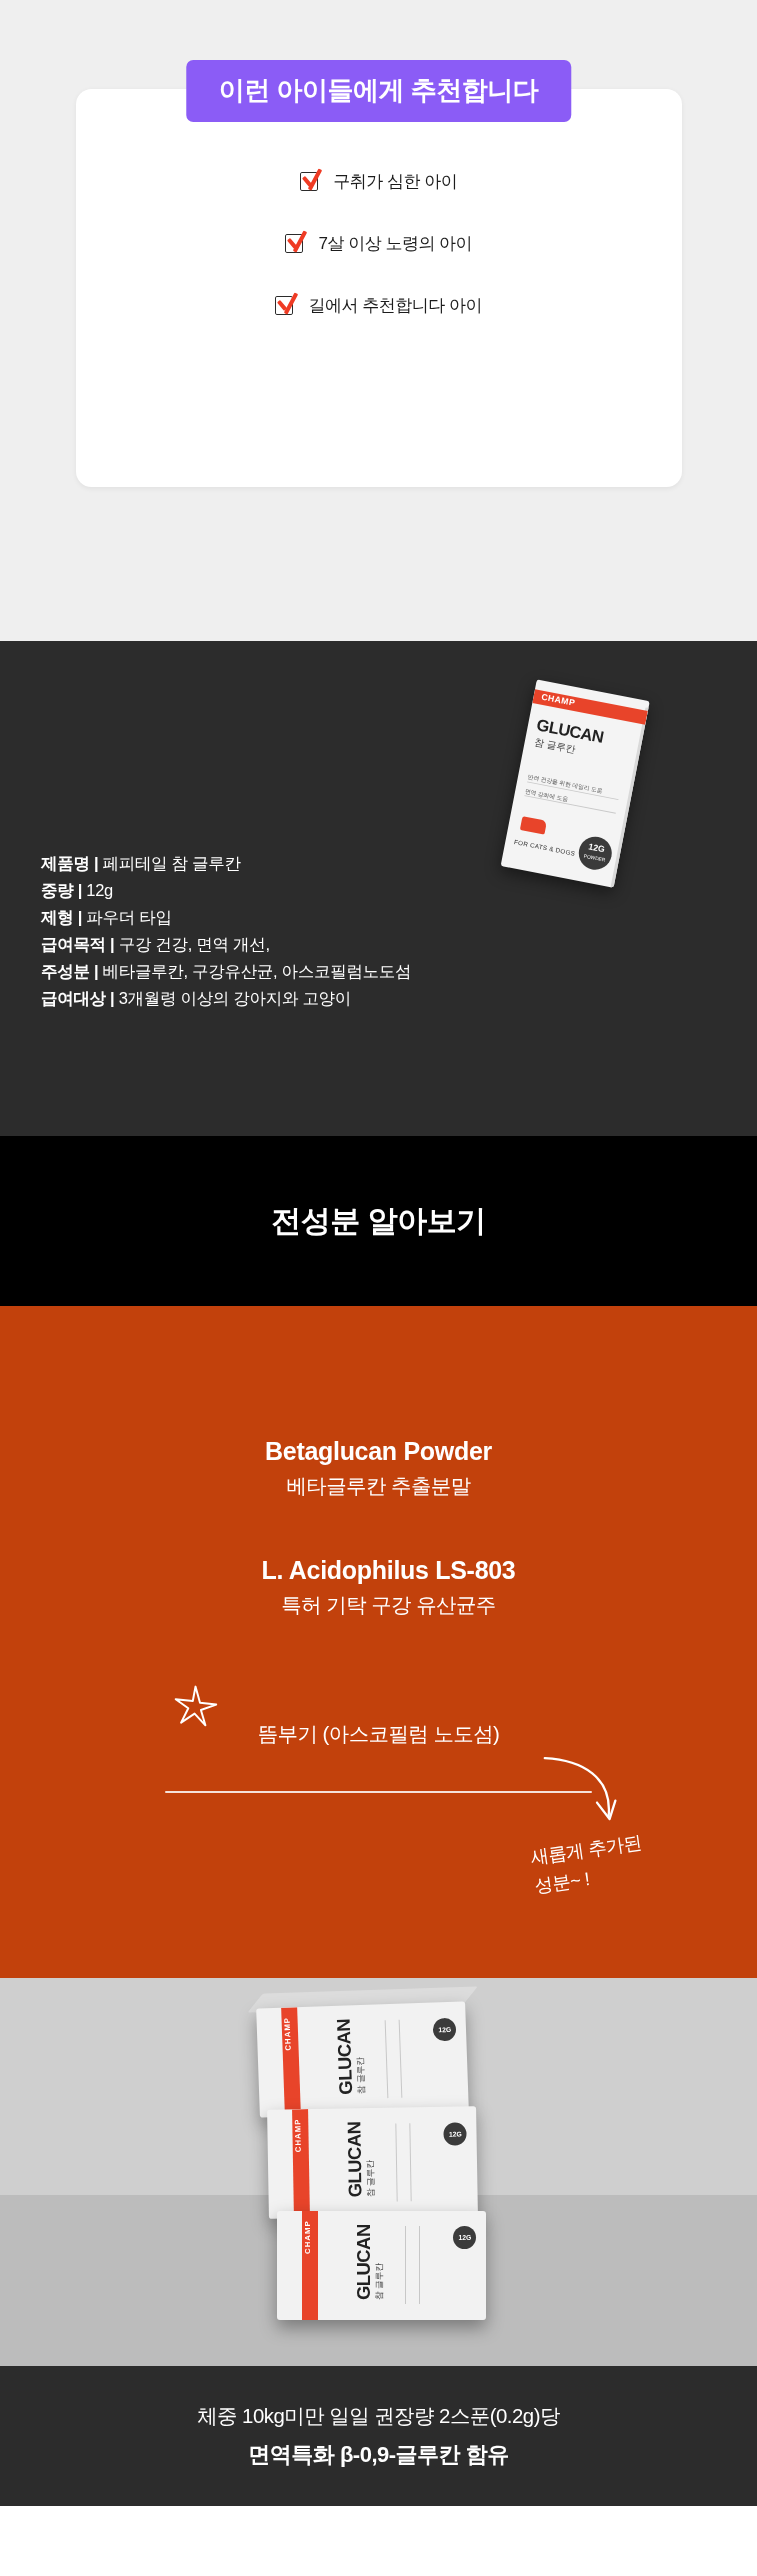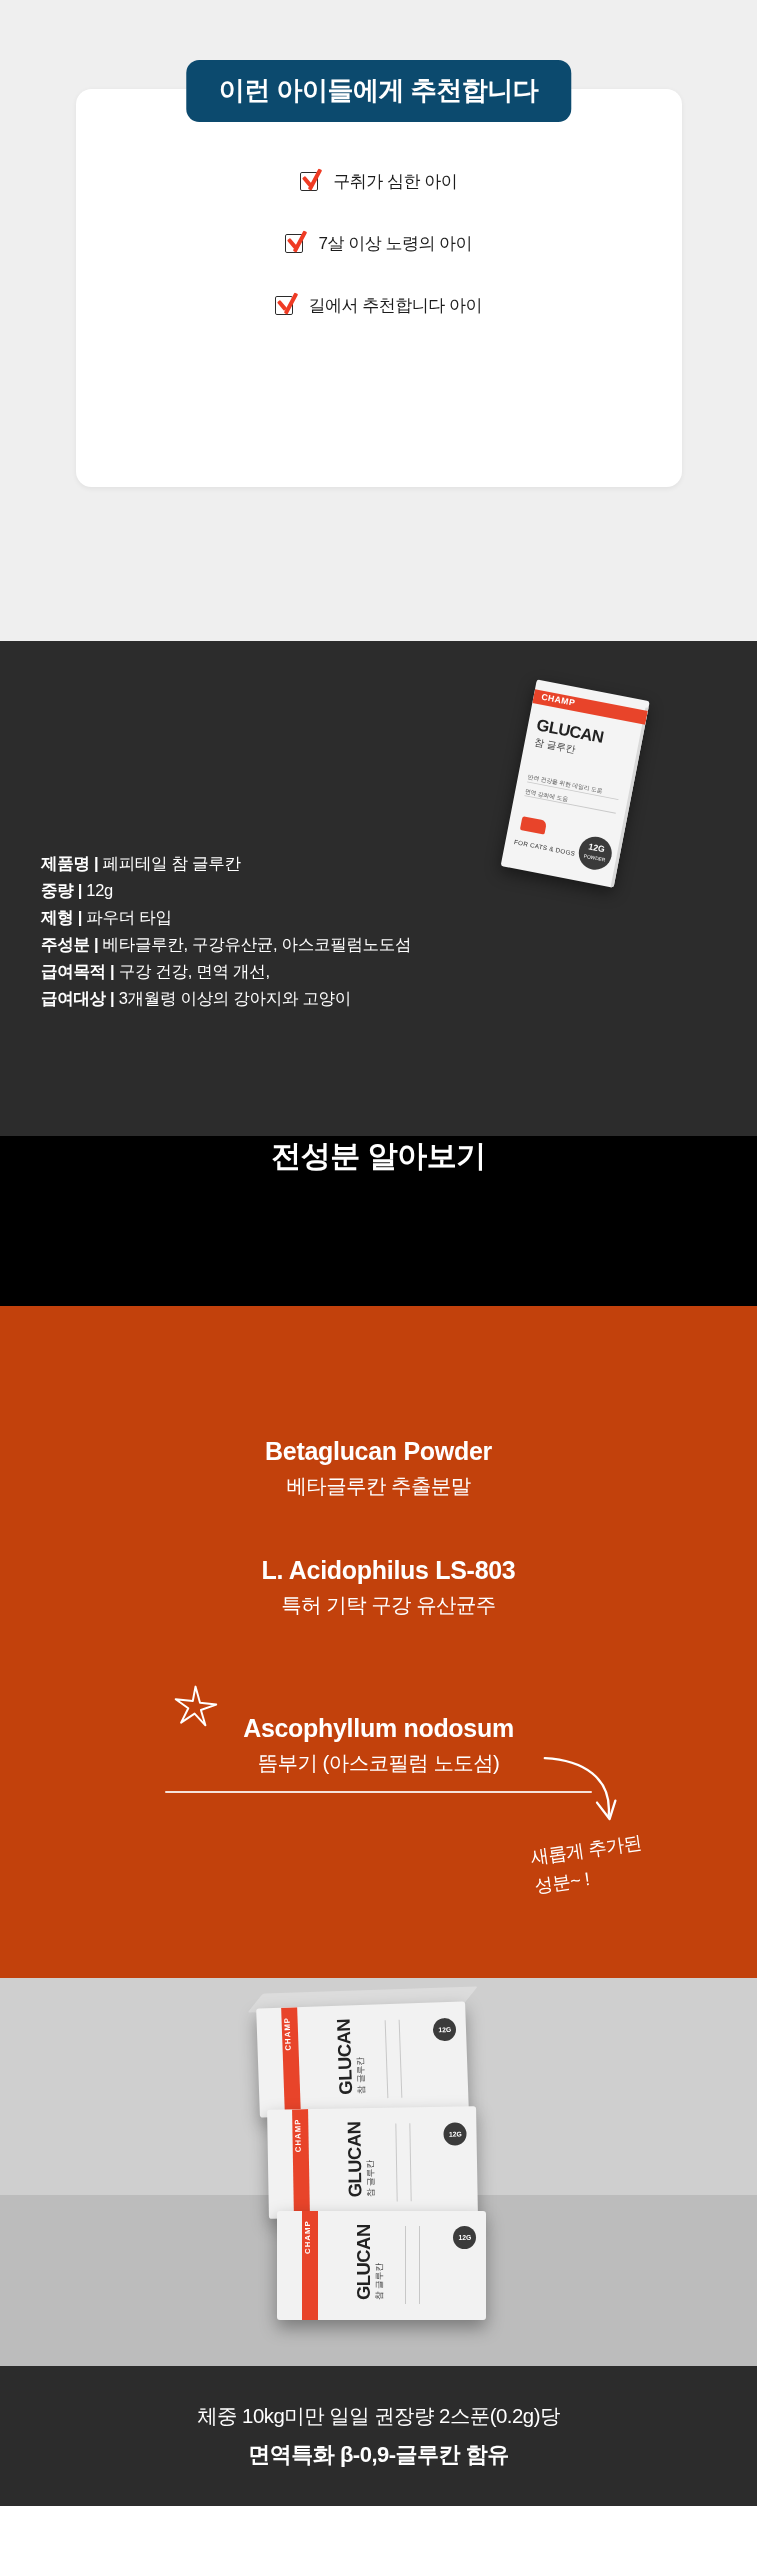--- a/index.html
+++ b/index.html
@@ -35,27 +35,27 @@
   }
   .rec-title-wrap {
     position: absolute;
     left: 50%;
     top: 60px;
     transform: translateX(-50%);
     z-index: 5;
   }
   .rec-title {
     display: inline-block;
-    background: #0c4a6e;
+    background: #8b5cf6;
     color: #ffffff;
     font-size: 26px;
     font-weight: bold;
     letter-spacing: -0.5px;
     padding: 12.6px 33px 14.6px 33px;
-    border-radius: 13px;
+    border-radius: 7px;
     white-space: nowrap;
   }
   .rec-list {
     position: absolute;
     left: 0;
     top: 170px;
     width: 100%;
     text-align: center;
   }
   .rec-item {
@@ -229,21 +229,21 @@
   }
   .pbox .badge small { font-size: 4.9px; font-weight: normal; }
 
   
   .sec-blacktitle {
     position: relative;
     width: 757px;
     height: 170px;
     background: #000000;
     display: flex;
-    align-items: flex-start;
+    align-items: center;
     justify-content: center;
   }
   .blacktitle-text {
     color: #ffffff;
     font-size: 30px;
     font-weight: bold;
     letter-spacing: -0.5px;
   }
 
   
@@ -494,24 +494,24 @@
       <div class="spec-row">
         <span>제품명 |</span><span class="val"> 페피테일 참 글루칸</span>
       </div>
       <div class="spec-row">
         <span>중량 |</span><span class="val"> 12g</span>
       </div>
       <div class="spec-row">
         <span>제형 |</span><span class="val"> 파우더 타입</span>
       </div>
       <div class="spec-row">
+        <span>급여목적 |</span><span class="val"> 구강 건강, 면역 개선,</span>
+      </div>
+      <div class="spec-row">
         <span>주성분 |</span><span class="val"> 베타글루칸, 구강유산균, 아스코필럼노도섬</span>
-      </div>
-      <div class="spec-row">
-        <span>급여목적 |</span><span class="val"> 구강 건강, 면역 개선,</span>
       </div>
       <div class="spec-row">
         <span>급여대상 |</span><span class="val"> 3개월령 이상의 강아지와 고양이</span>
       </div>
     </div>
   </section>
 
   <section class="sec-blacktitle">
     <span class="blacktitle-text">전성분 알아보기</span>
   </section>
@@ -522,21 +522,20 @@
       <div class="ing-en">Betaglucan Powder</div>
       <div class="ing-ko">베타글루칸 추출분말</div>
     </div>
 
     <div class="ing-block ing-2">
       <div class="ing-en">L. Acidophilus LS-803</div>
       <div class="ing-ko">특허 기탁 구강 유산균주</div>
     </div>
 
     <div class="ing-block ing-3">
-      <div class="ing-en">Ascophyllum nodosum</div>
       <div class="ing-ko">뜸부기 (아스코필럼 노도섬)</div>
     </div>
 
     <div class="ing-underline"></div>
 
     <svg class="star-doodle" viewBox="0 0 50 50">
       <path d="M25 4 L30 22 L48 24 L31 30 L36 47 L24 34 L9 44 L17 28 L3 18 L22 20 Z" fill="none" stroke="#ffffff" stroke-width="2.2" stroke-linejoin="round"></path>
     </svg>
 
     <svg class="arrow-doodle" viewBox="0 0 90 80">

